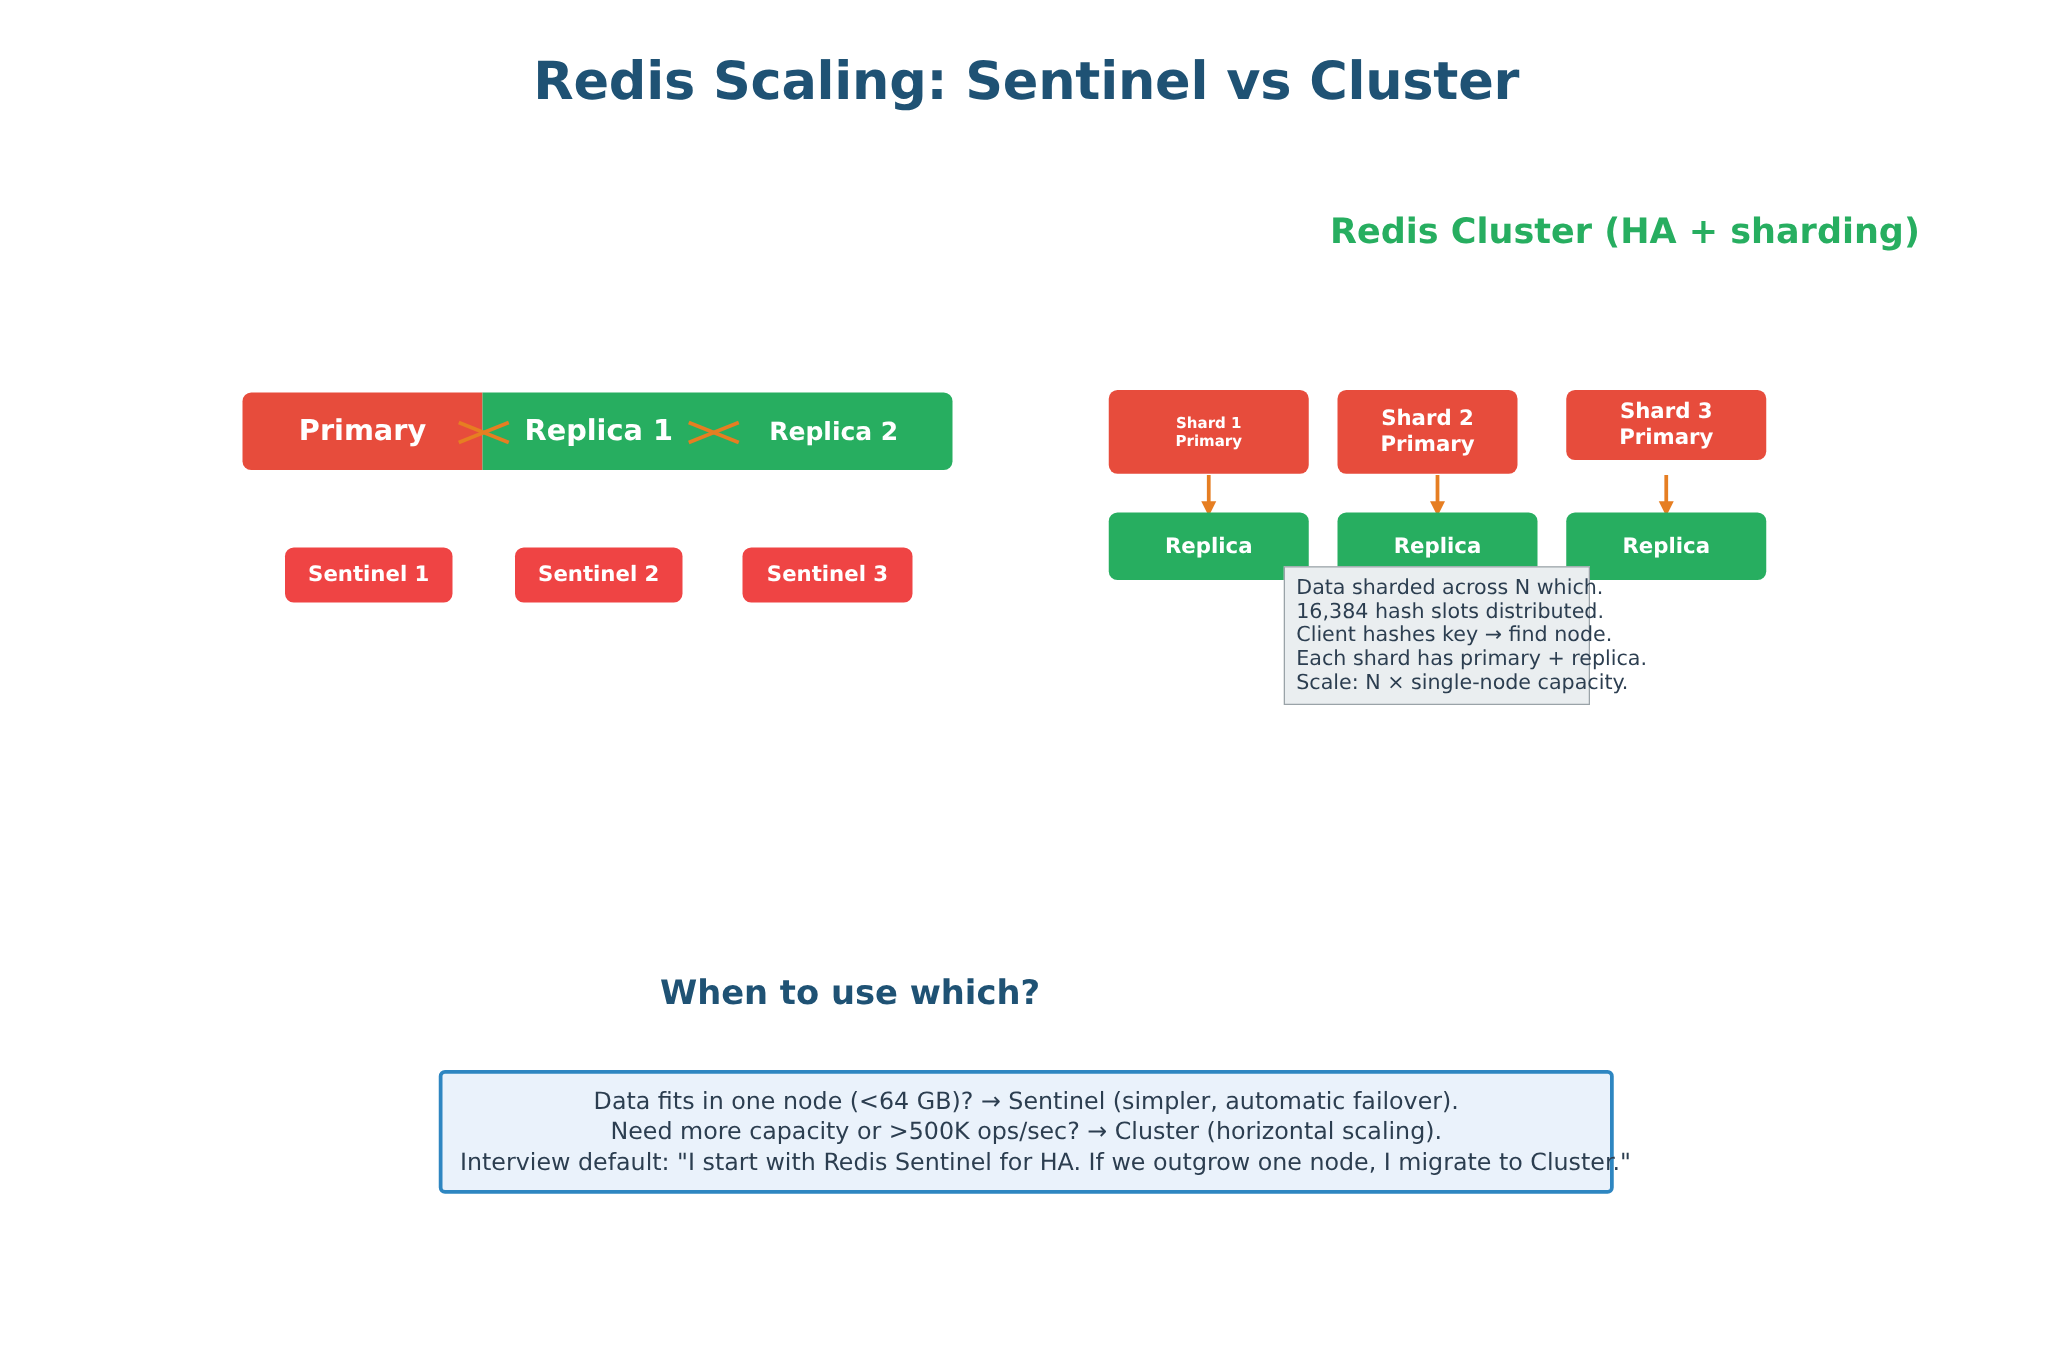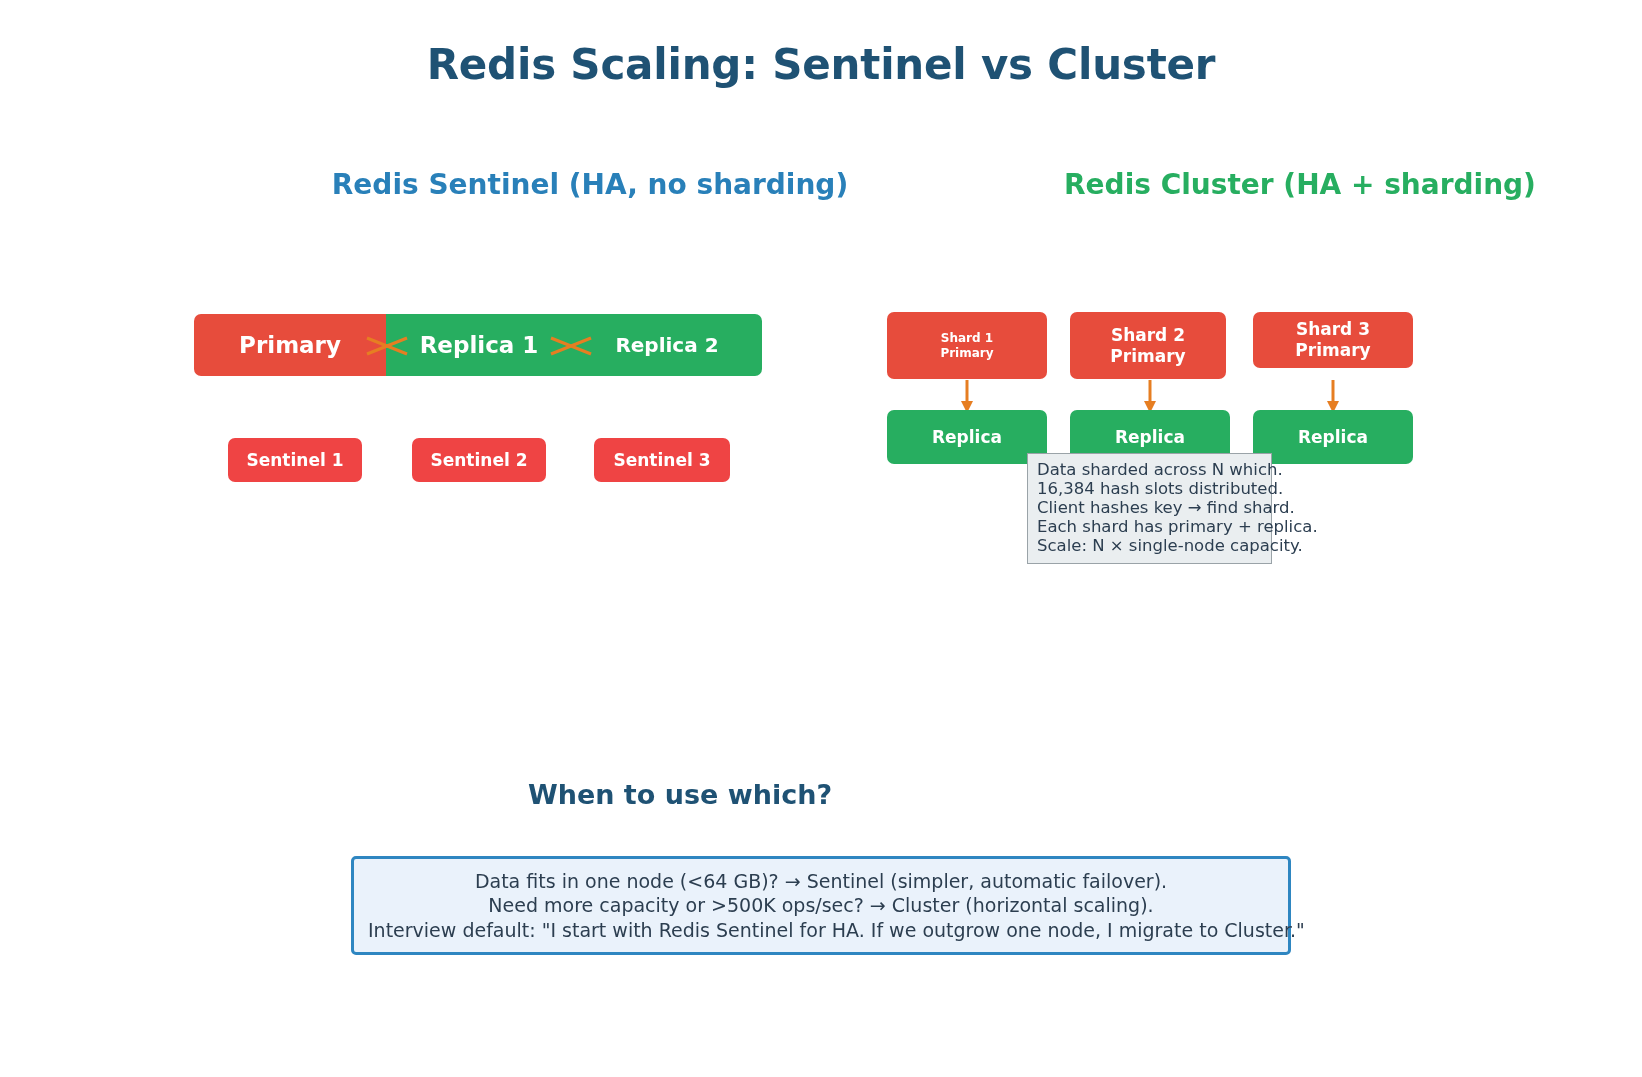--- a/index.html
+++ b/index.html
@@ -86,21 +86,21 @@
     border-radius: 0 7px 7px 0;
   }
 
   
   #sentinel-1 { left: 228px; top: 438px; width: 134px; height: 44px; font-size: 17px; }
   #sentinel-2 { left: 412px; top: 438px; width: 134px; height: 44px; font-size: 17px; }
   #sentinel-3 { left: 594px; top: 438px; width: 136px; height: 44px; font-size: 17px; }
 
   
   #shard1-primary { left: 887px; top: 312px; width: 160px; height: 67px; font-size: 12px; }
-  #shard2-primary { left: 1070px; top: 312px; width: 156px; height: 67px; font-size: 17px; }
+  #shard2-primary { left: 1070px; top: 312px; width: 144px; height: 67px; font-size: 17px; }
   #shard3-primary { left: 1253px; top: 312px; width: 160px; height: 56px; font-size: 17px; }
 
   
   #shard1-replica { left: 887px; top: 410px; width: 160px; height: 54px; font-size: 17px; }
   #shard2-replica { left: 1070px; top: 410px; width: 160px; height: 54px; font-size: 17px; }
   #shard3-replica { left: 1253px; top: 410px; width: 160px; height: 54px; font-size: 17px; }
 
   .node-line { display: block; }
 
   
@@ -169,21 +169,20 @@
   }
   #recommendation-box .note-line { display: block; }
 </style>
 </head>
 <body>
 
 <div class="canvas">
 
   <div id="main-title">Redis Scaling: Sentinel vs Cluster</div>
 
-  <div id="sentinel-title">Redis Sentinel (HA, no sharding)</div>
 
   <div class="node red" id="sentinel-primary">
     <span class="node-line">Primary</span>
   </div>
   <div class="node green" id="sentinel-replica1">
     <span class="node-line">Replica 1</span>
   </div>
   <div class="node green" id="sentinel-replica2">
     <span class="node-line">Replica 2</span>
   </div>
@@ -248,21 +247,21 @@
   <div class="node green" id="shard2-replica">
     <span class="node-line">Replica</span>
   </div>
   <div class="node green" id="shard3-replica">
     <span class="node-line">Replica</span>
   </div>
 
   <div class="note" id="cluster-note">
     <span class="note-line">Data sharded across N which.</span>
     <span class="note-line">16,384 hash slots distributed.</span>
-    <span class="note-line">Client hashes key → find shard.</span>
+    <span class="note-line">Client hashes key → find node.</span>
     <span class="note-line">Each shard has primary + replica.</span>
     <span class="note-line">Scale: N × single-node capacity.</span>
   </div>
 
   <div id="when-title">When to use which?</div>
 
   <div id="recommendation-box">
     <span class="note-line">Data fits in one node (&lt;64 GB)? → Sentinel (simpler, automatic failover).</span>
     <span class="note-line">Need more capacity or &gt;500K ops/sec? → Cluster (horizontal scaling).</span>
     <span class="note-line">Interview default: "I start with Redis Sentinel for HA. If we outgrow one node, I migrate to Cluster."</span>

